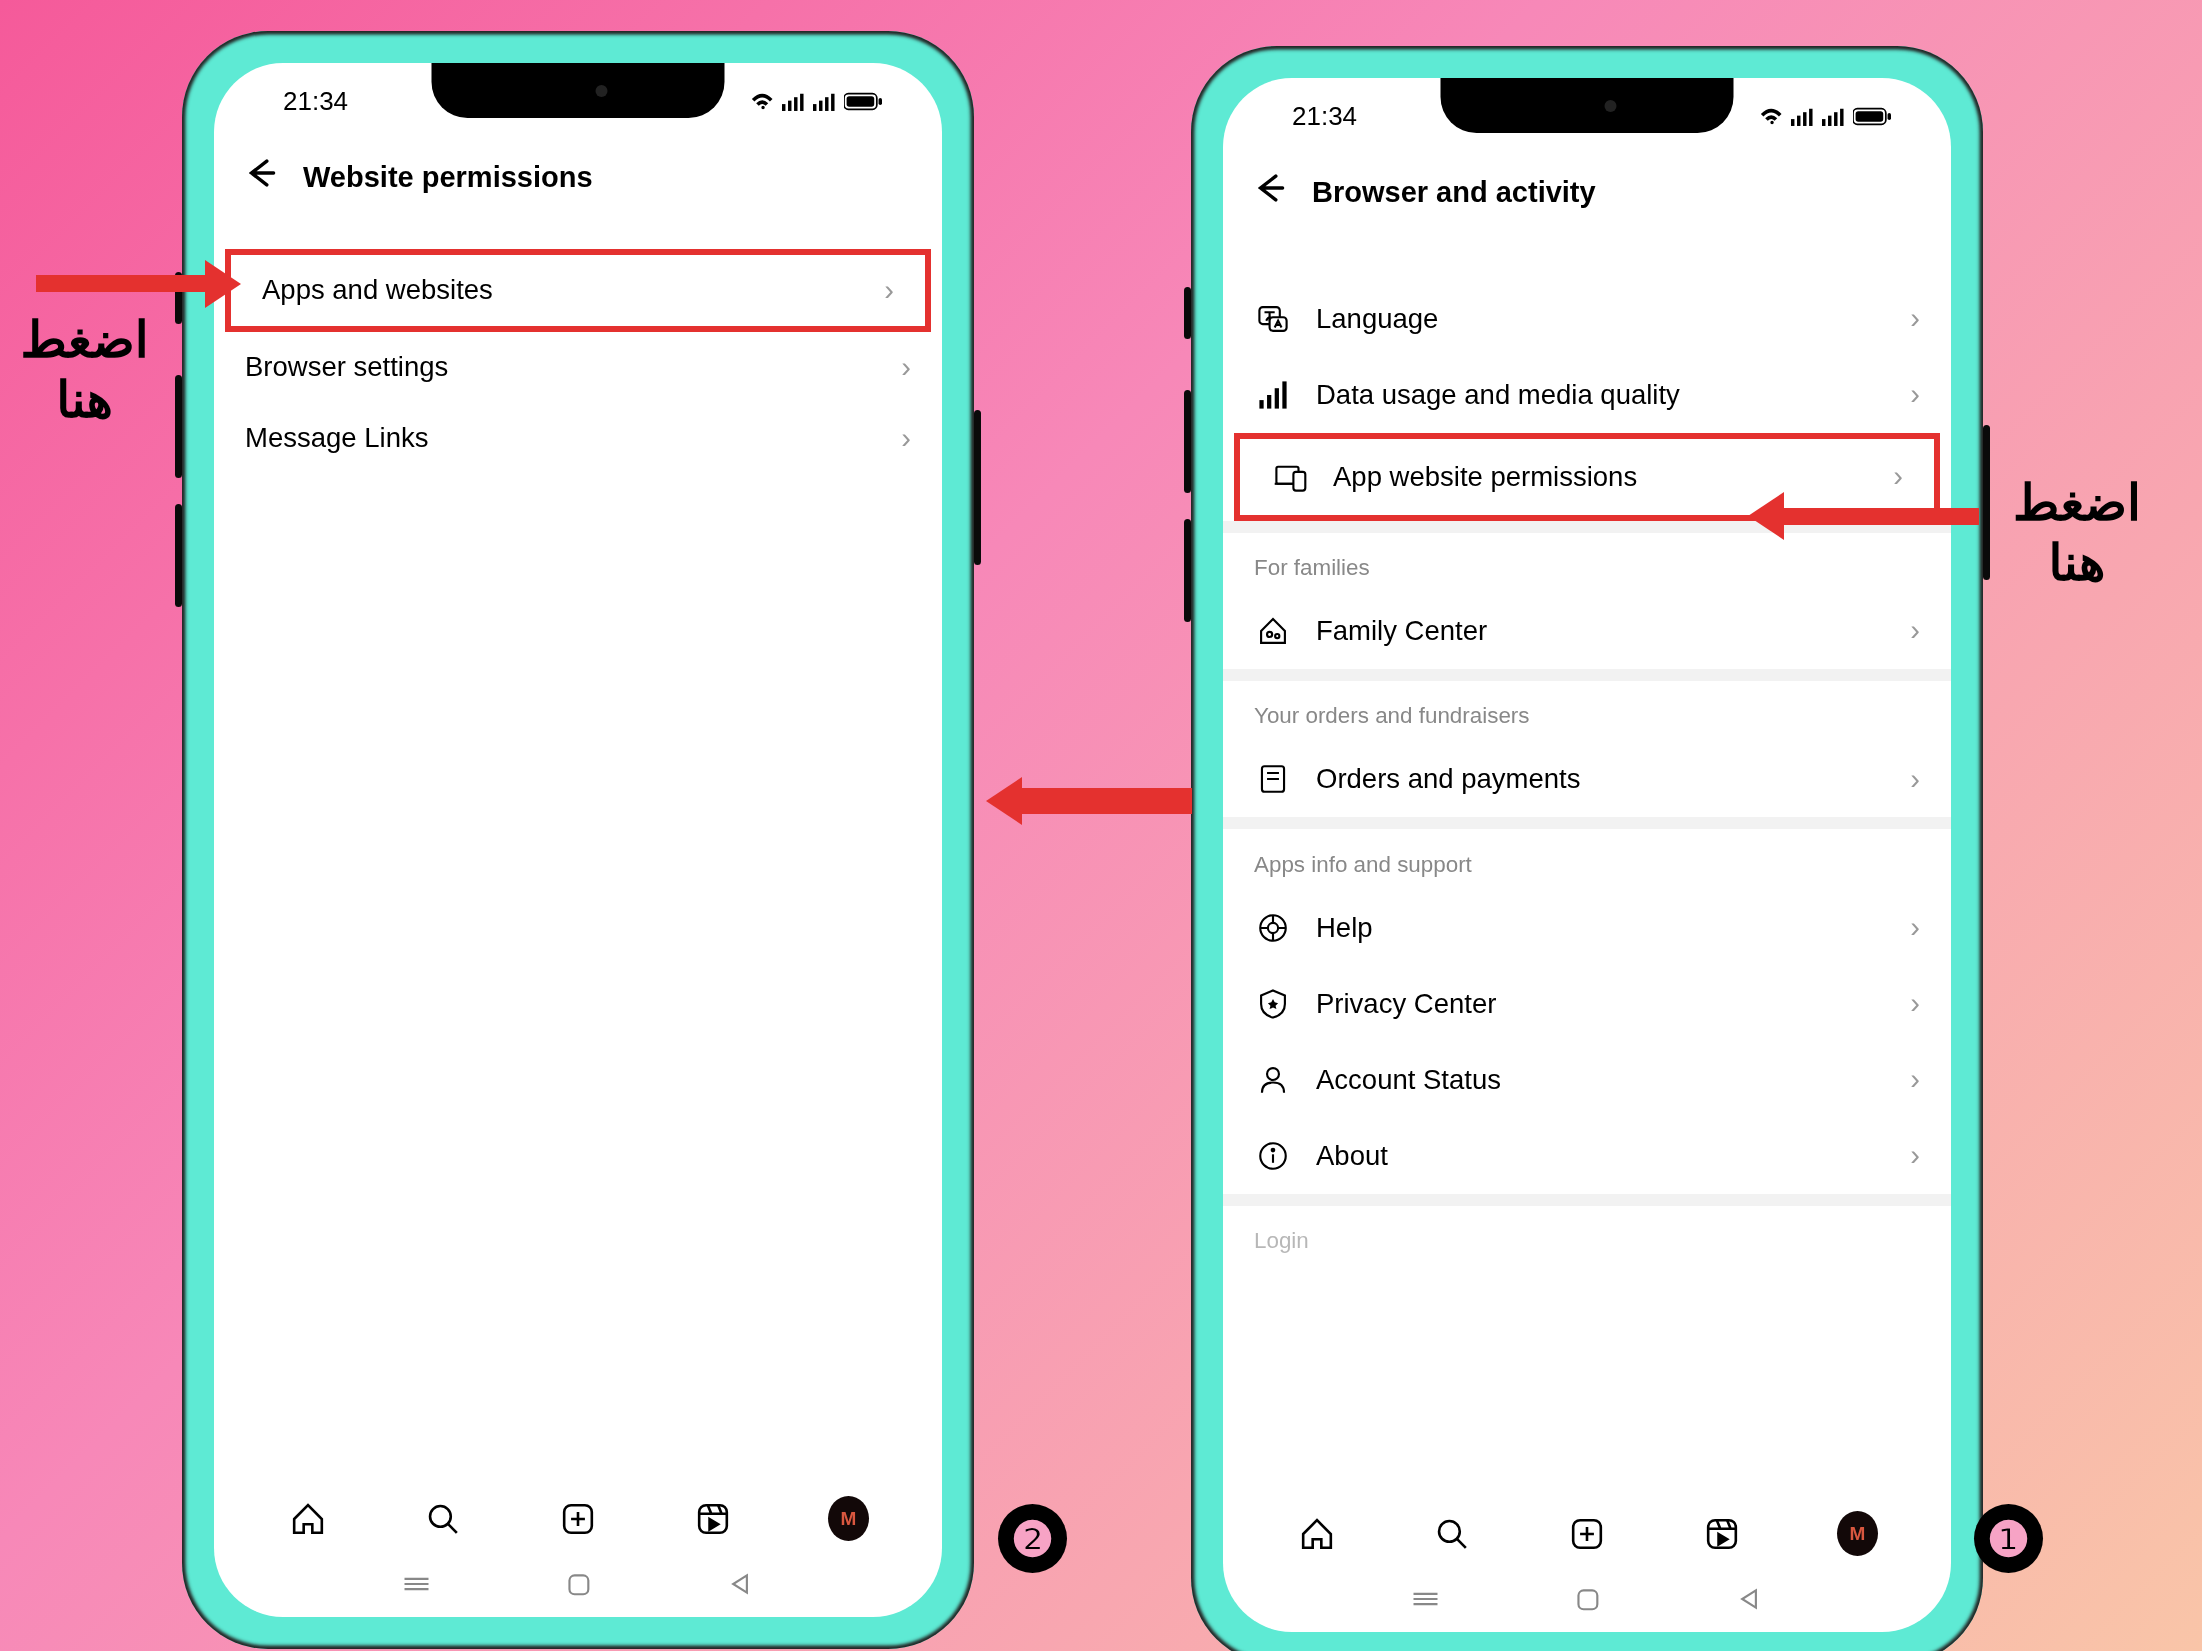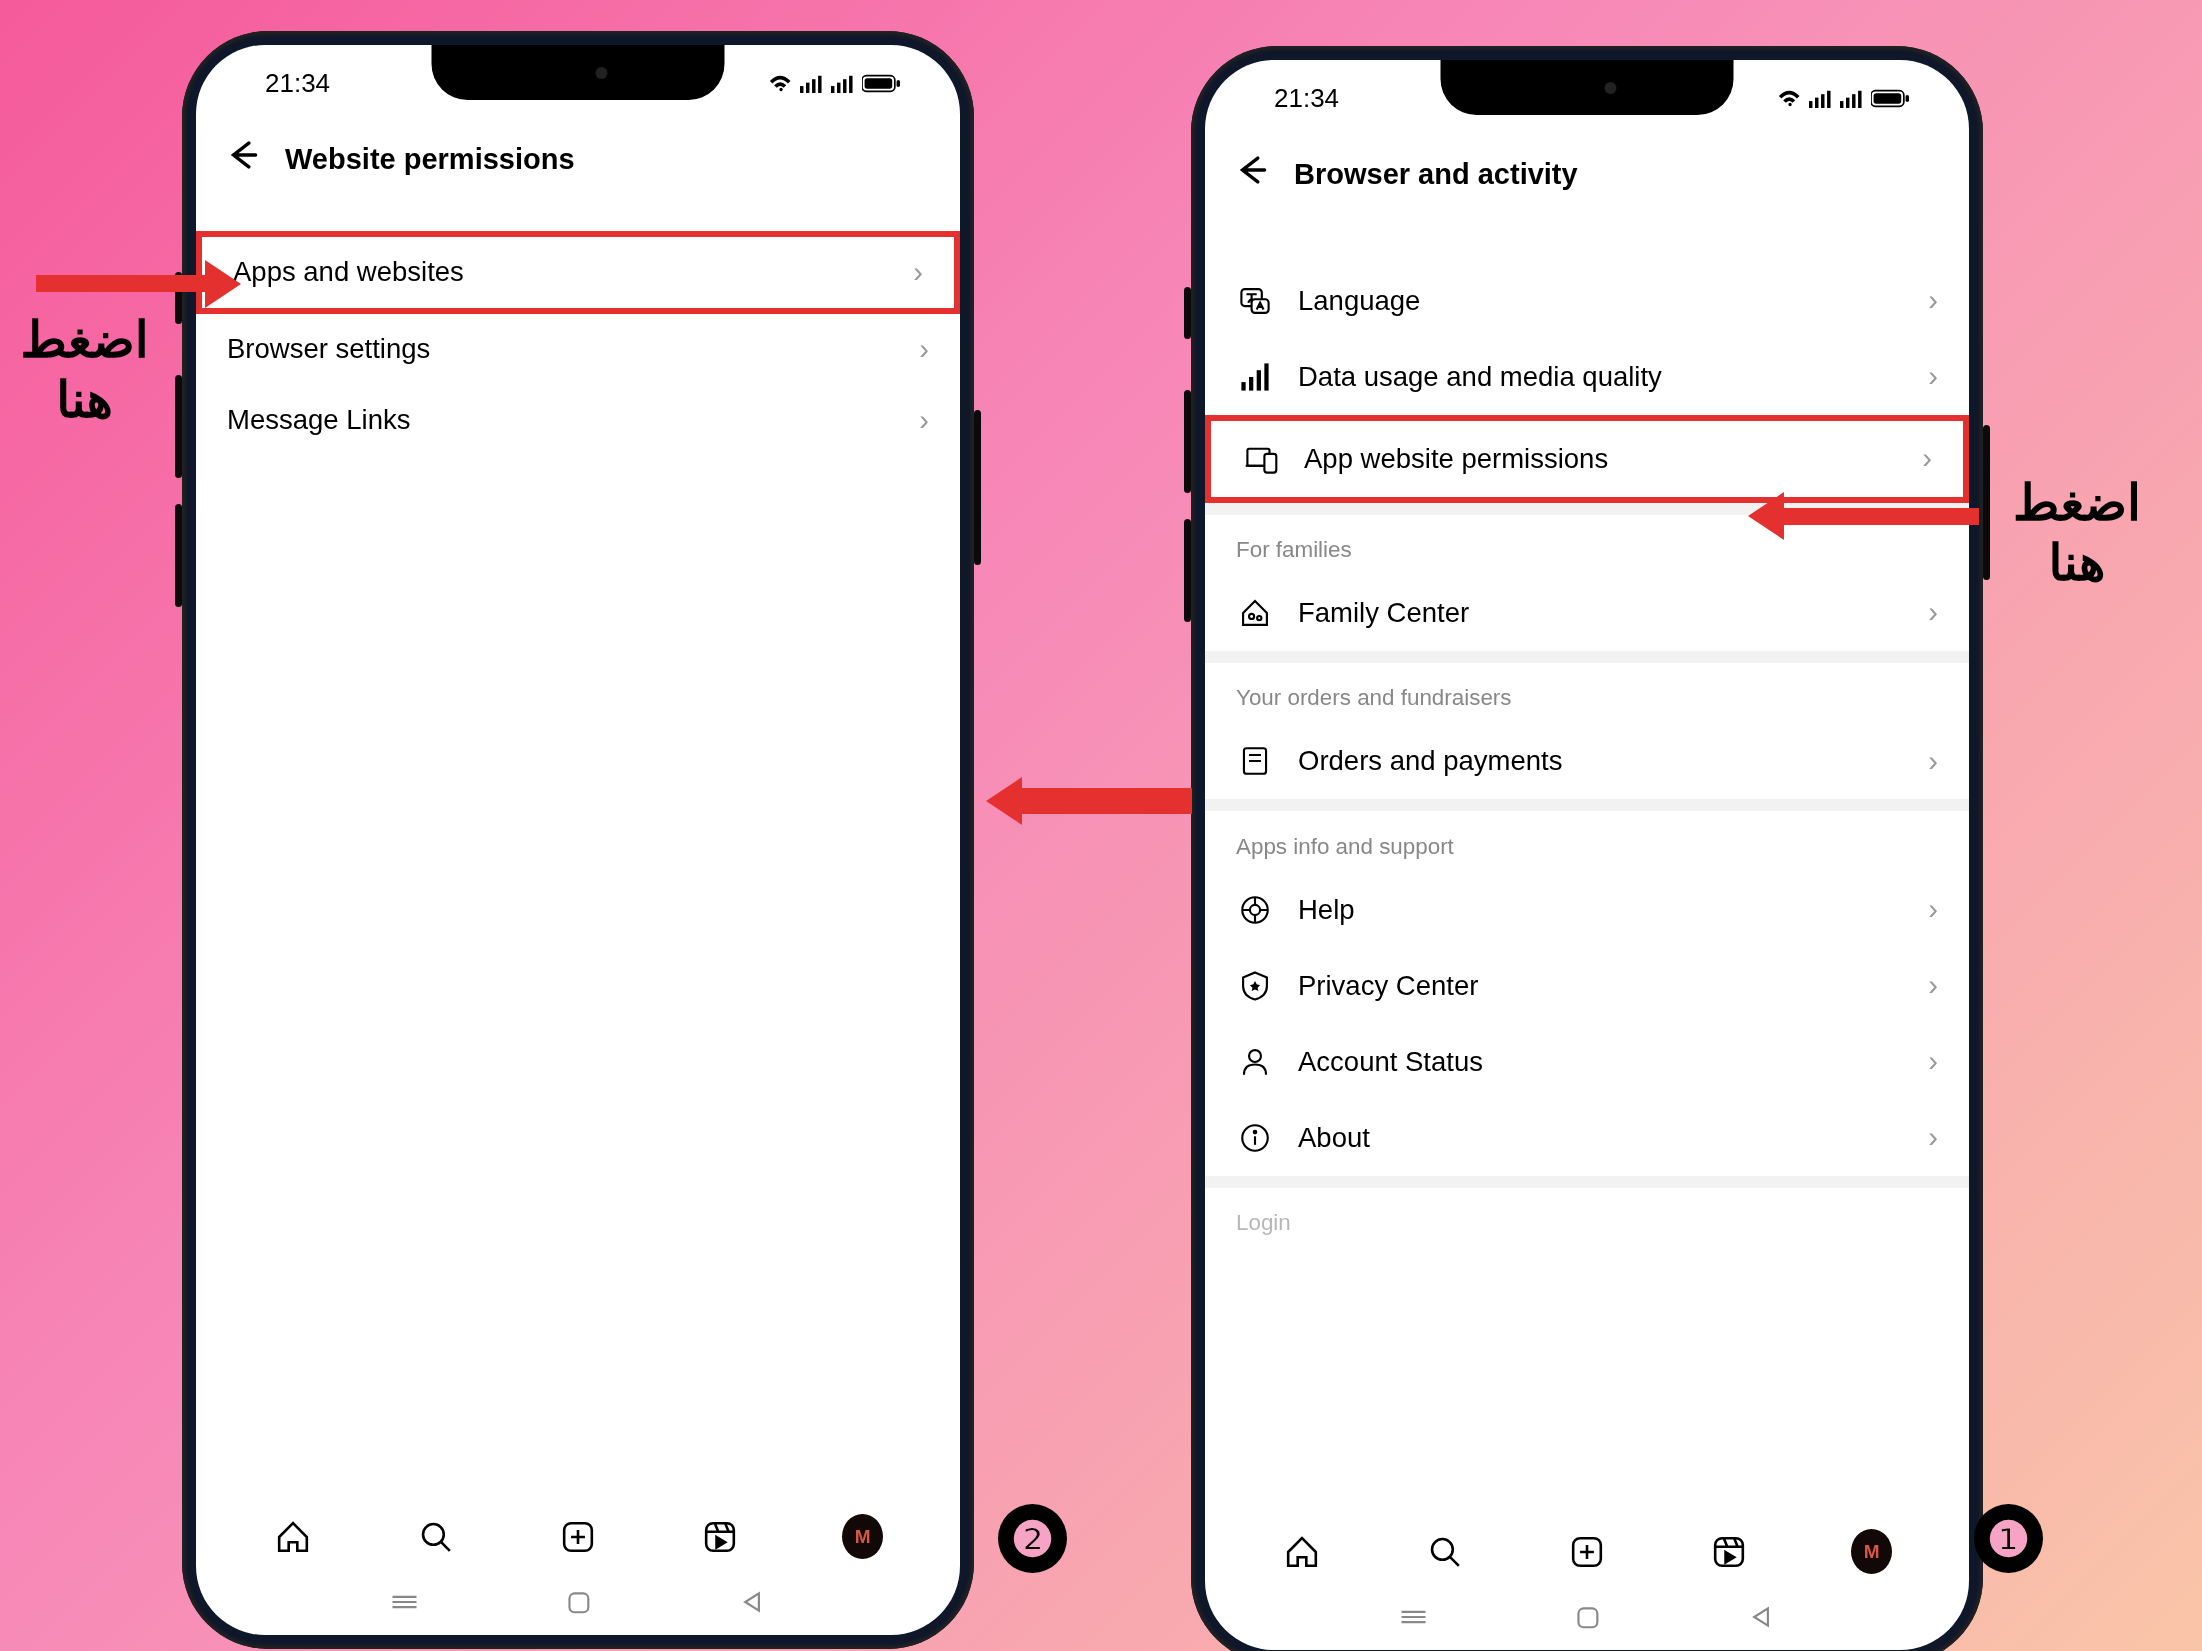--- a/index.html
+++ b/index.html
@@ -7,23 +7,23 @@
   width: 2203px;
   height: 1652px;
   background: linear-gradient(135deg, #f55a9a 0%, #f788b8 40%, #f9c5a8 100%);
   font-family: -apple-system, Helvetica, Arial, sans-serif;
   position: relative;
 }
 .phone {
   position: absolute;
   width: 792px;
   height: 1618px;
-  background: #0f172a;
+  background: #5eead4;
   border-radius: 86px;
-  padding: 14px;
+  padding: 32px;
   box-shadow: inset 0 0 3.4px 3.4px #222;
 }
 .phone-inner {
   width: 100%;
   height: 100%;
   border-radius: 69px;
   background: #fff;
   overflow: hidden;
   position: relative;
 }
@@ -87,21 +87,21 @@
 .chevron { color: #999; font-size: 29px; }
 .section-head {
   padding: 22.4px 31px 12px;
   font-size: 22.4px;
   color: #888;
 }
 .sep { height: 12px; background: #f2f2f2; }
 
 .highlight-box {
   border: 6.9px solid #e4312f;
-  margin: 0 0;
+  margin: 0 11px;
 }
 
 .bottom-nav {
   position: absolute;
   bottom: 60px;
   left: 0;
   right: 0;
   height: 77px;
   display: flex;
   justify-content: space-around;

